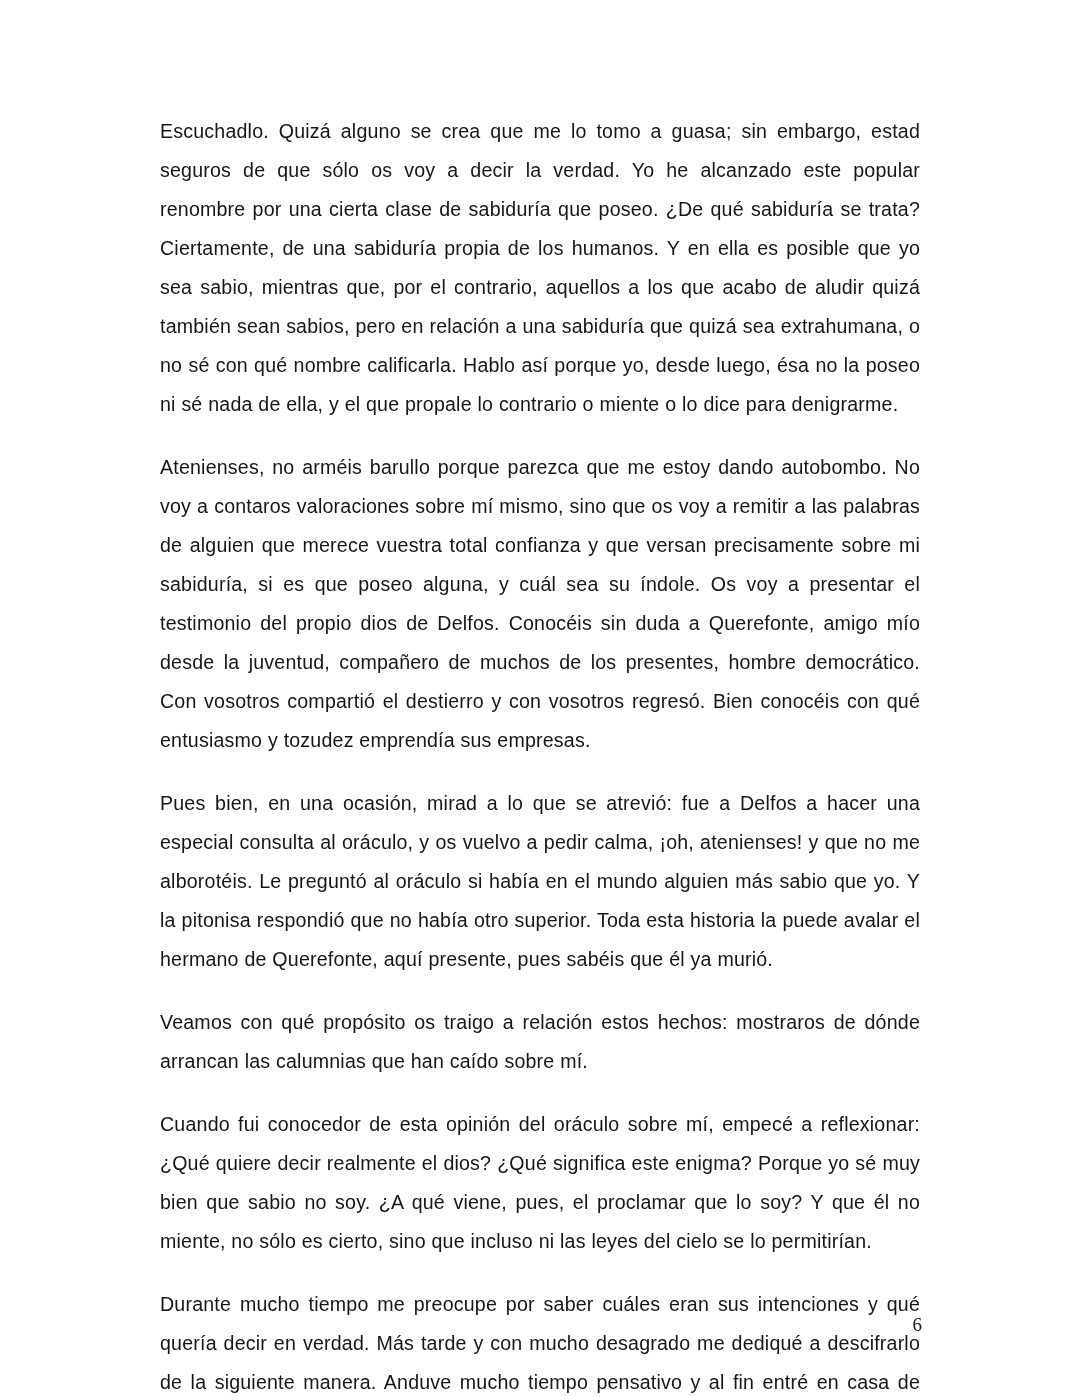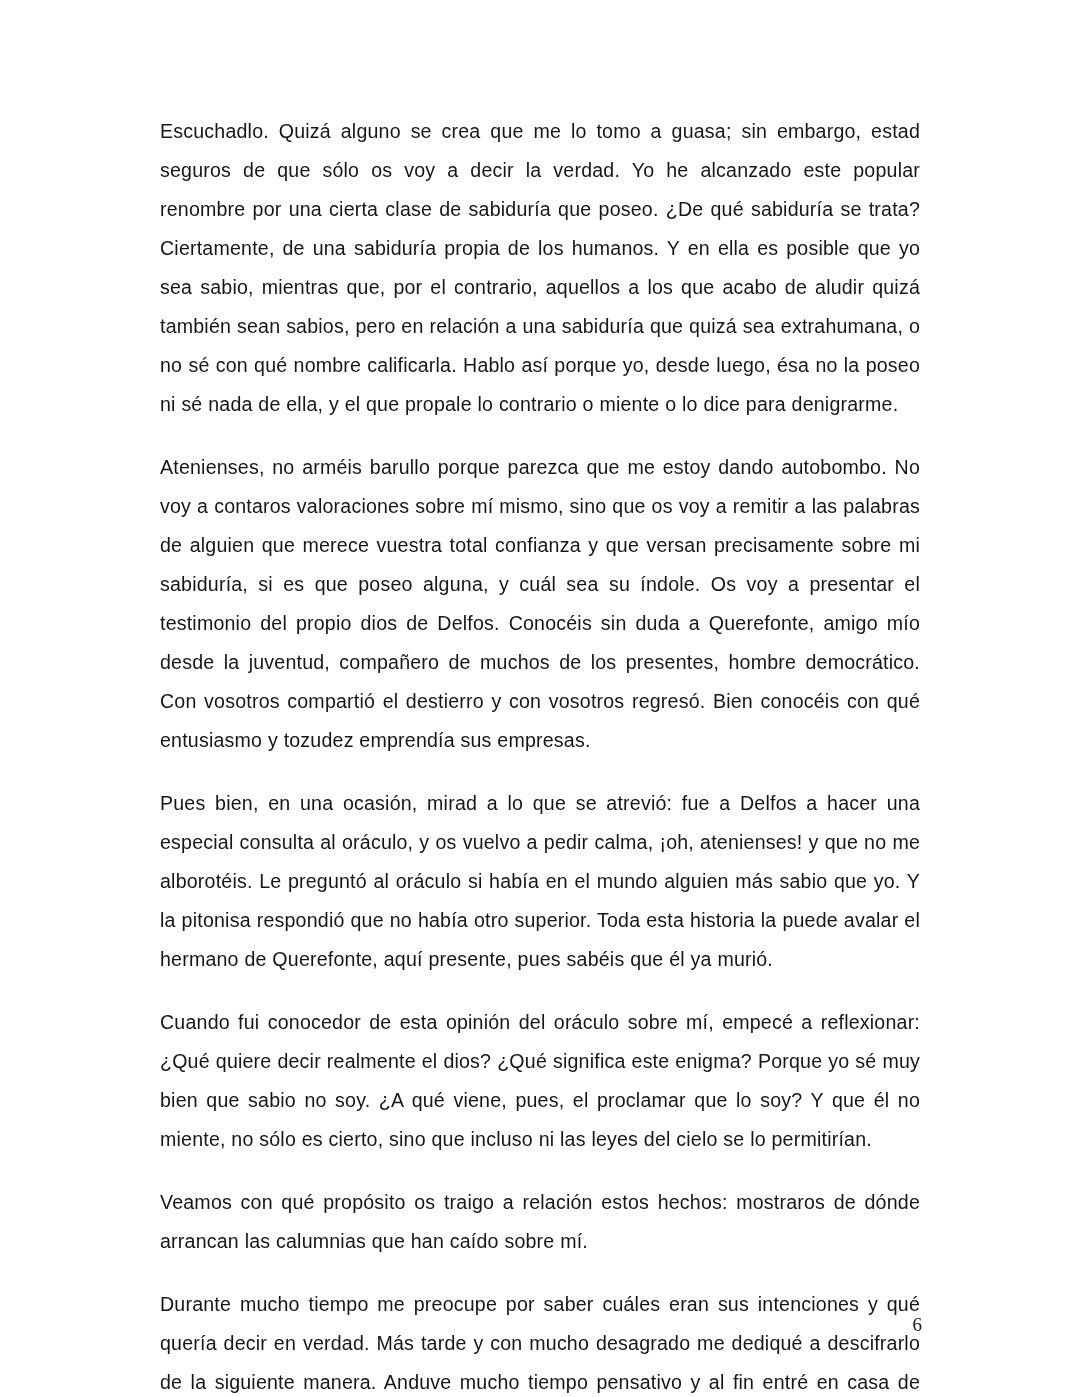--- a/index.html
+++ b/index.html
@@ -57,20 +57,20 @@
 </style>
 </head>
 <body>
 
 <div class="page">
 
   <div class="text-column">
     <p class="paragraph">Escuchadlo. Quizá alguno se crea que me lo tomo a guasa; sin embargo, estad seguros de que sólo os voy a decir la verdad. Yo he alcanzado este popular renombre por una cierta clase de sabiduría que poseo. ¿De qué sabiduría se trata? Ciertamente, de una sabiduría propia de los humanos. Y en ella es posible que yo sea sabio, mientras que, por el contrario, aquellos a los que acabo de aludir quizá también sean sabios, pero en relación a una sabiduría que quizá sea extrahumana, o no sé con qué nombre calificarla. Hablo así porque yo, desde luego, ésa no la poseo ni sé nada de ella, y el que propale lo contrario o miente o lo dice para denigrarme.</p>
     <p class="paragraph">Atenienses, no arméis barullo porque parezca que me estoy dando autobombo. No voy a contaros valoraciones sobre mí mismo, sino que os voy a remitir a las palabras de alguien que merece vuestra total confianza y que versan precisamente sobre mi sabiduría, si es que poseo alguna, y cuál sea su índole. Os voy a presentar el testimonio del propio dios de Delfos. Conocéis sin duda a Querefonte, amigo mío desde la juventud, compañero de muchos de los presentes, hombre democrático. Con vosotros compartió el destierro y con vosotros regresó. Bien conocéis con qué entusiasmo y tozudez emprendía sus empresas.</p>
     <p class="paragraph">Pues bien, en una ocasión, mirad a lo que se atrevió: fue a Delfos a hacer una especial consulta al oráculo, y os vuelvo a pedir calma, ¡oh, atenienses! y que no me alborotéis. Le preguntó al oráculo si había en el mundo alguien más sabio que yo. Y la pitonisa respondió que no había otro superior. Toda esta historia la puede avalar el hermano de Querefonte, aquí presente, pues sabéis que él ya murió.</p>
+    <p class="paragraph">Veamos con qué propósito os traigo a relación estos hechos: mostraros de dónde arrancan las calumnias que han caído sobre mí.</p>
     <p class="paragraph">Cuando fui conocedor de esta opinión del oráculo sobre mí, empecé a reflexionar: ¿Qué quiere decir realmente el dios? ¿Qué significa este enigma? Porque yo sé muy bien que sabio no soy. ¿A qué viene, pues, el proclamar que lo soy? Y que él no miente, no sólo es cierto, sino que incluso ni las leyes del cielo se lo permitirían.</p>
-    <p class="paragraph">Veamos con qué propósito os traigo a relación estos hechos: mostraros de dónde arrancan las calumnias que han caído sobre mí.</p>
     <p class="paragraph">Durante mucho tiempo me preocupe por saber cuáles eran sus intenciones y qué quería decir en verdad. Más tarde y con mucho desagrado me dediqué a descifrarlo de la siguiente manera. Anduve mucho tiempo pensativo y al fin entré en casa de uno de nuestros conciudadanos que todos tenemos por sabio, convencido de que éste era el mejor lugar para dejar esclarecido el vaticinio,</p>
   </div>
 
   <div class="page-number">6</div>
 
 </div>
 
 </body></html>

